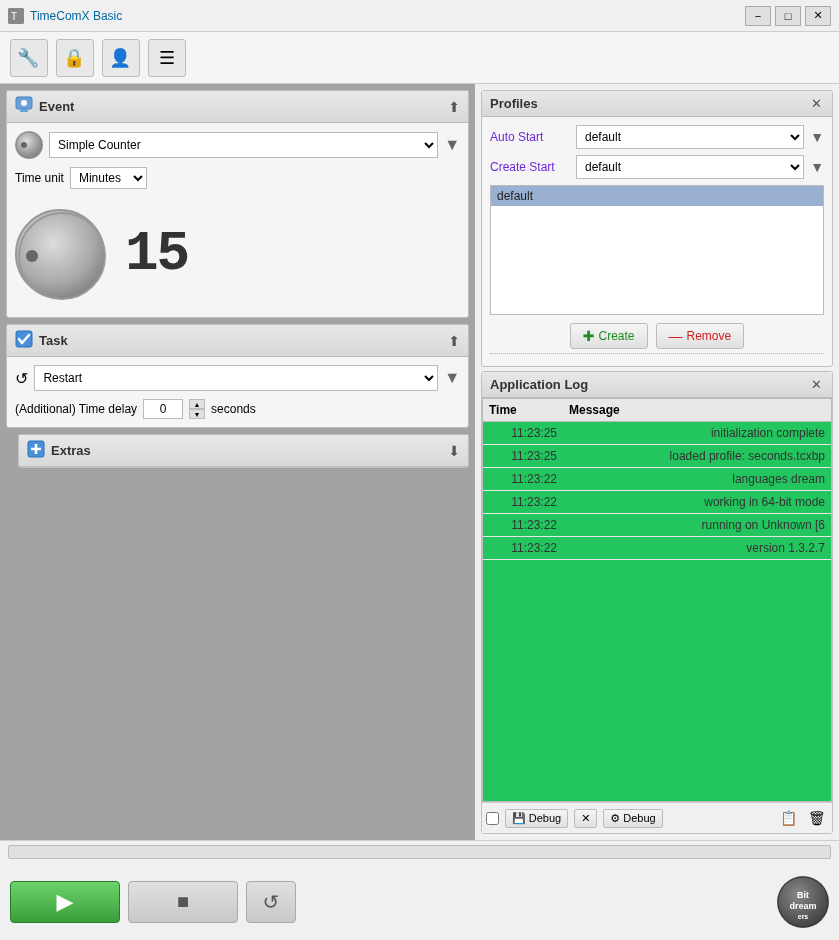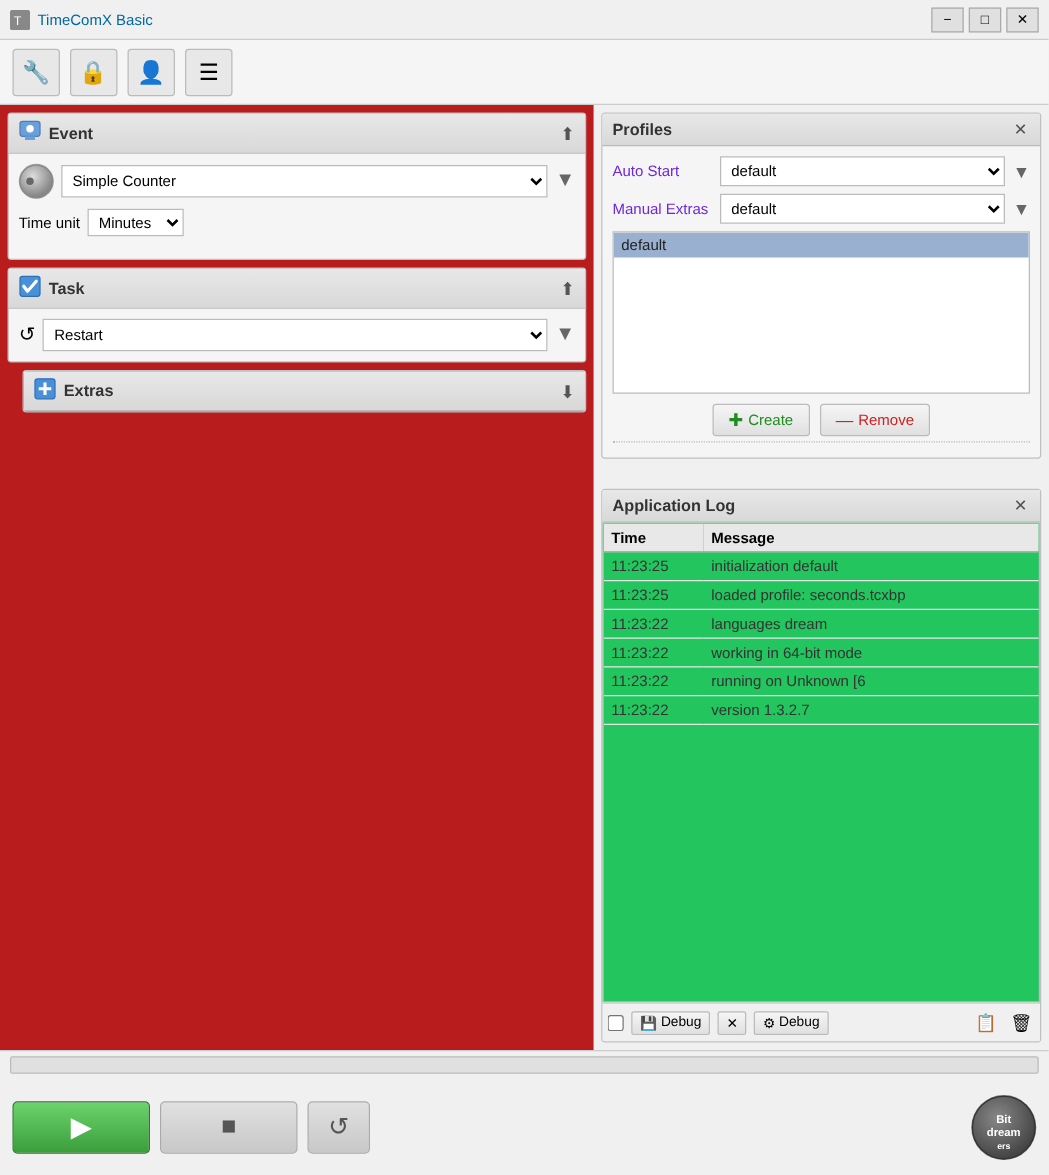--- a/index.html
+++ b/index.html
@@ -74,29 +74,29 @@
       overflow: hidden;
     }
     
     .left-panel {
       width: 475px;
       flex-shrink: 0;
       display: flex;
       flex-direction: column;
       padding: 6px;
       gap: 6px;
-      background: #b91c1c;
+      background: #a3a3a3;
     }
     
     .right-panel {
       flex: 1;
       display: flex;
       flex-direction: column;
       padding: 6px;
-      gap: 24px;
+      gap: 4px;
       background: #f0f0f0;
     }
     
     .section-box {
       background: #f5f5f5;
       border: 1px solid #c0c0c0;
       border-radius: 3px;
     }
     .section-header {
       background: linear-gradient(to bottom, #e8e8e8, #d8d8d8);
@@ -323,20 +323,21 @@
       background: #e8e8e8;
       border-bottom: 1px solid #bbb;
       padding: 4px 6px;
       text-align: left;
       font-weight: bold;
       position: sticky;
       top: 0;
     }
     tbody tr {
       border-bottom: 1px solid #e8e8e8;
+      text-align: right;
     }
     tbody td {
       padding: 4px 6px;
       color: #333;
     }
     .log-footer {
       display: flex;
       align-items: center;
       gap: 6px;
       padding: 4px 4px;
@@ -517,20 +518,37 @@
           <span style="font-size:16px; color:#666; cursor:pointer;">▼</span>
         </div>
         <div class="time-unit-row">
           <span>Time unit</span>
           <select>
             <option>Minutes</option>
             <option>Seconds</option>
             <option>Hours</option>
           </select>
         </div>
+        <div class="knob-area">
+          <div class="knob">
+            <div class="knob-dot"></div>
+            <svg width="90" height="90" viewBox="0 0 90 90" style="position:absolute;top:0;left:0;">
+              <defs>
+                <radialGradient id="kg" cx="40%" cy="35%" r="65%">
+                  <stop offset="0%" style="stop-color:#ddd"></stop>
+                  <stop offset="70%" style="stop-color:#aaa"></stop>
+                  <stop offset="100%" style="stop-color:#888"></stop>
+                </radialGradient>
+              </defs>
+              <circle cx="45" cy="45" r="43" fill="url(#kg)" stroke="#999" stroke-width="2"></circle>
+              <circle cx="15" cy="45" r="6" fill="#666"></circle>
+            </svg>
+          </div>
+          <div class="digital-display" style="font-family: 'Courier New', monospace; font-size: 56px; font-weight:bold; color:#333;">15</div>
+        </div>
       </div>
     </div>
 
     <div class="section-box task-section">
       <div class="section-header">
         <div class="section-header-left">
           <span class="section-header-icon">
             <svg width="18" height="18" viewBox="0 0 18 18">
               <rect x="1" y="1" width="16" height="16" rx="2" fill="#4a90d9" stroke="#2a70b9" stroke-width="1"></rect>
               <polyline points="4,9 7,13 14,5" fill="none" stroke="white" stroke-width="2.5" stroke-linecap="round" stroke-linejoin="round"></polyline>
@@ -542,20 +560,29 @@
       </div>
       <div class="section-content">
         <div class="task-dropdown-row">
           <span style="font-size:16px;">↺</span>
           <select class="dropdown-full">
             <option>Restart</option>
             <option>Shutdown</option>
             <option>Lock</option>
           </select>
           <span style="font-size:16px; color:#666; cursor:pointer;">▼</span>
+        </div>
+        <div class="spinner-row">
+          <span>(Additional) Time delay</span>
+          <input type="text" class="spinner-input" value="0" style="width: 40px; text-align: center; border: 1px solid rgb(187, 187, 187); padding: 2px 4px; font-size: 12px;">
+          <div class="spinner-btns">
+            <button class="spinner-btn">▲</button>
+            <button class="spinner-btn">▼</button>
+          </div>
+          <span>seconds</span>
         </div>
       </div>
     </div>
 
     <div class="section-box extras-section">
       <div class="section-header">
         <div class="section-header-left">
           <span class="section-header-icon">
             <svg width="18" height="18" viewBox="0 0 18 18">
               <rect x="1" y="1" width="16" height="16" rx="2" fill="#4a90d9" stroke="#2a70b9" stroke-width="1"></rect>
@@ -582,21 +609,21 @@
       </div>
       <div class="profiles-content">
         <div class="profile-row">
           <span class="profile-label">Auto Start</span>
           <select class="profile-select">
             <option>default</option>
           </select>
           <span style="font-size:14px; color:#666;">▼</span>
         </div>
         <div class="profile-row">
-          <span class="profile-label">Manual Extras</span>
+          <span class="profile-label">Create Start</span>
           <select class="profile-select">
             <option>default</option>
           </select>
           <span style="font-size:14px; color:#666;">▼</span>
         </div>
         <div class="profile-list">
           <div class="profile-list-item selected">default</div>
         </div>
         <div class="profile-actions">
           <button class="action-btn create-btn">
@@ -624,21 +651,21 @@
           <table>
             <thead>
               <tr>
                 <th style="width:80px;">Time</th>
                 <th>Message</th>
               </tr>
             </thead>
             <tbody id="log-tbody">
             <tr>
                   <td>11:23:25</td>
-                  <td>initialization default</td>
+                  <td>initialization complete</td>
                 </tr>
                 <tr>
                   <td>11:23:25</td>
                   <td>loaded profile: seconds.tcxbp</td>
                 </tr>
                 <tr>
                   <td>11:23:22</td>
                   <td>languages dream</td>
                 </tr>
                 <tr>

